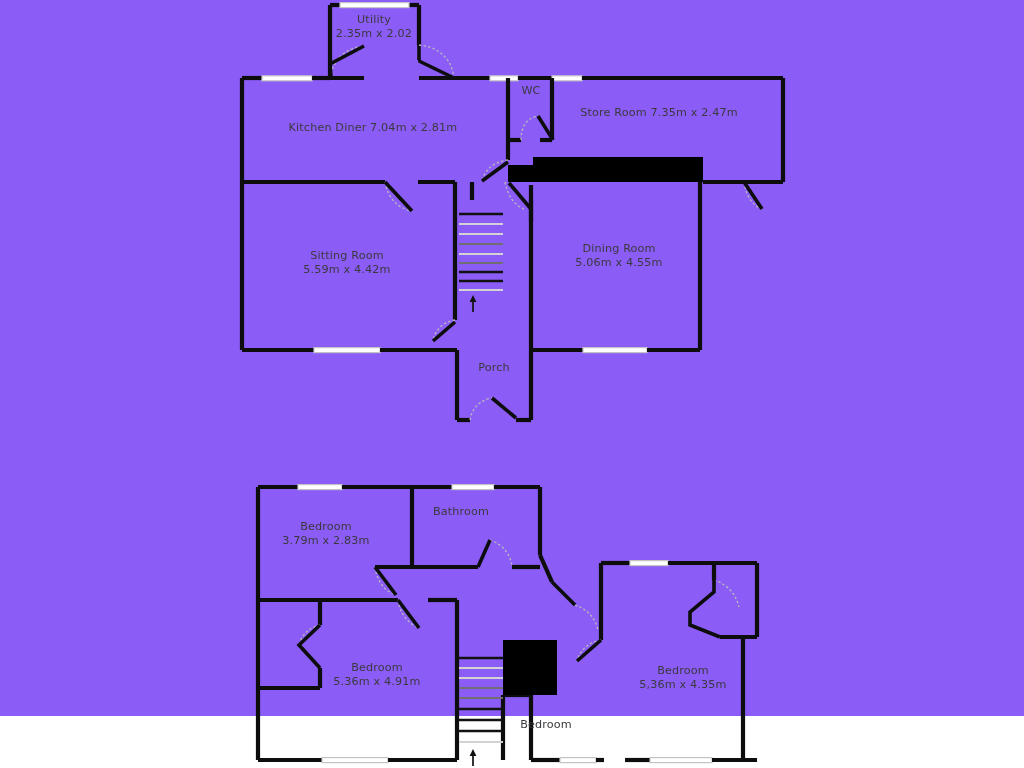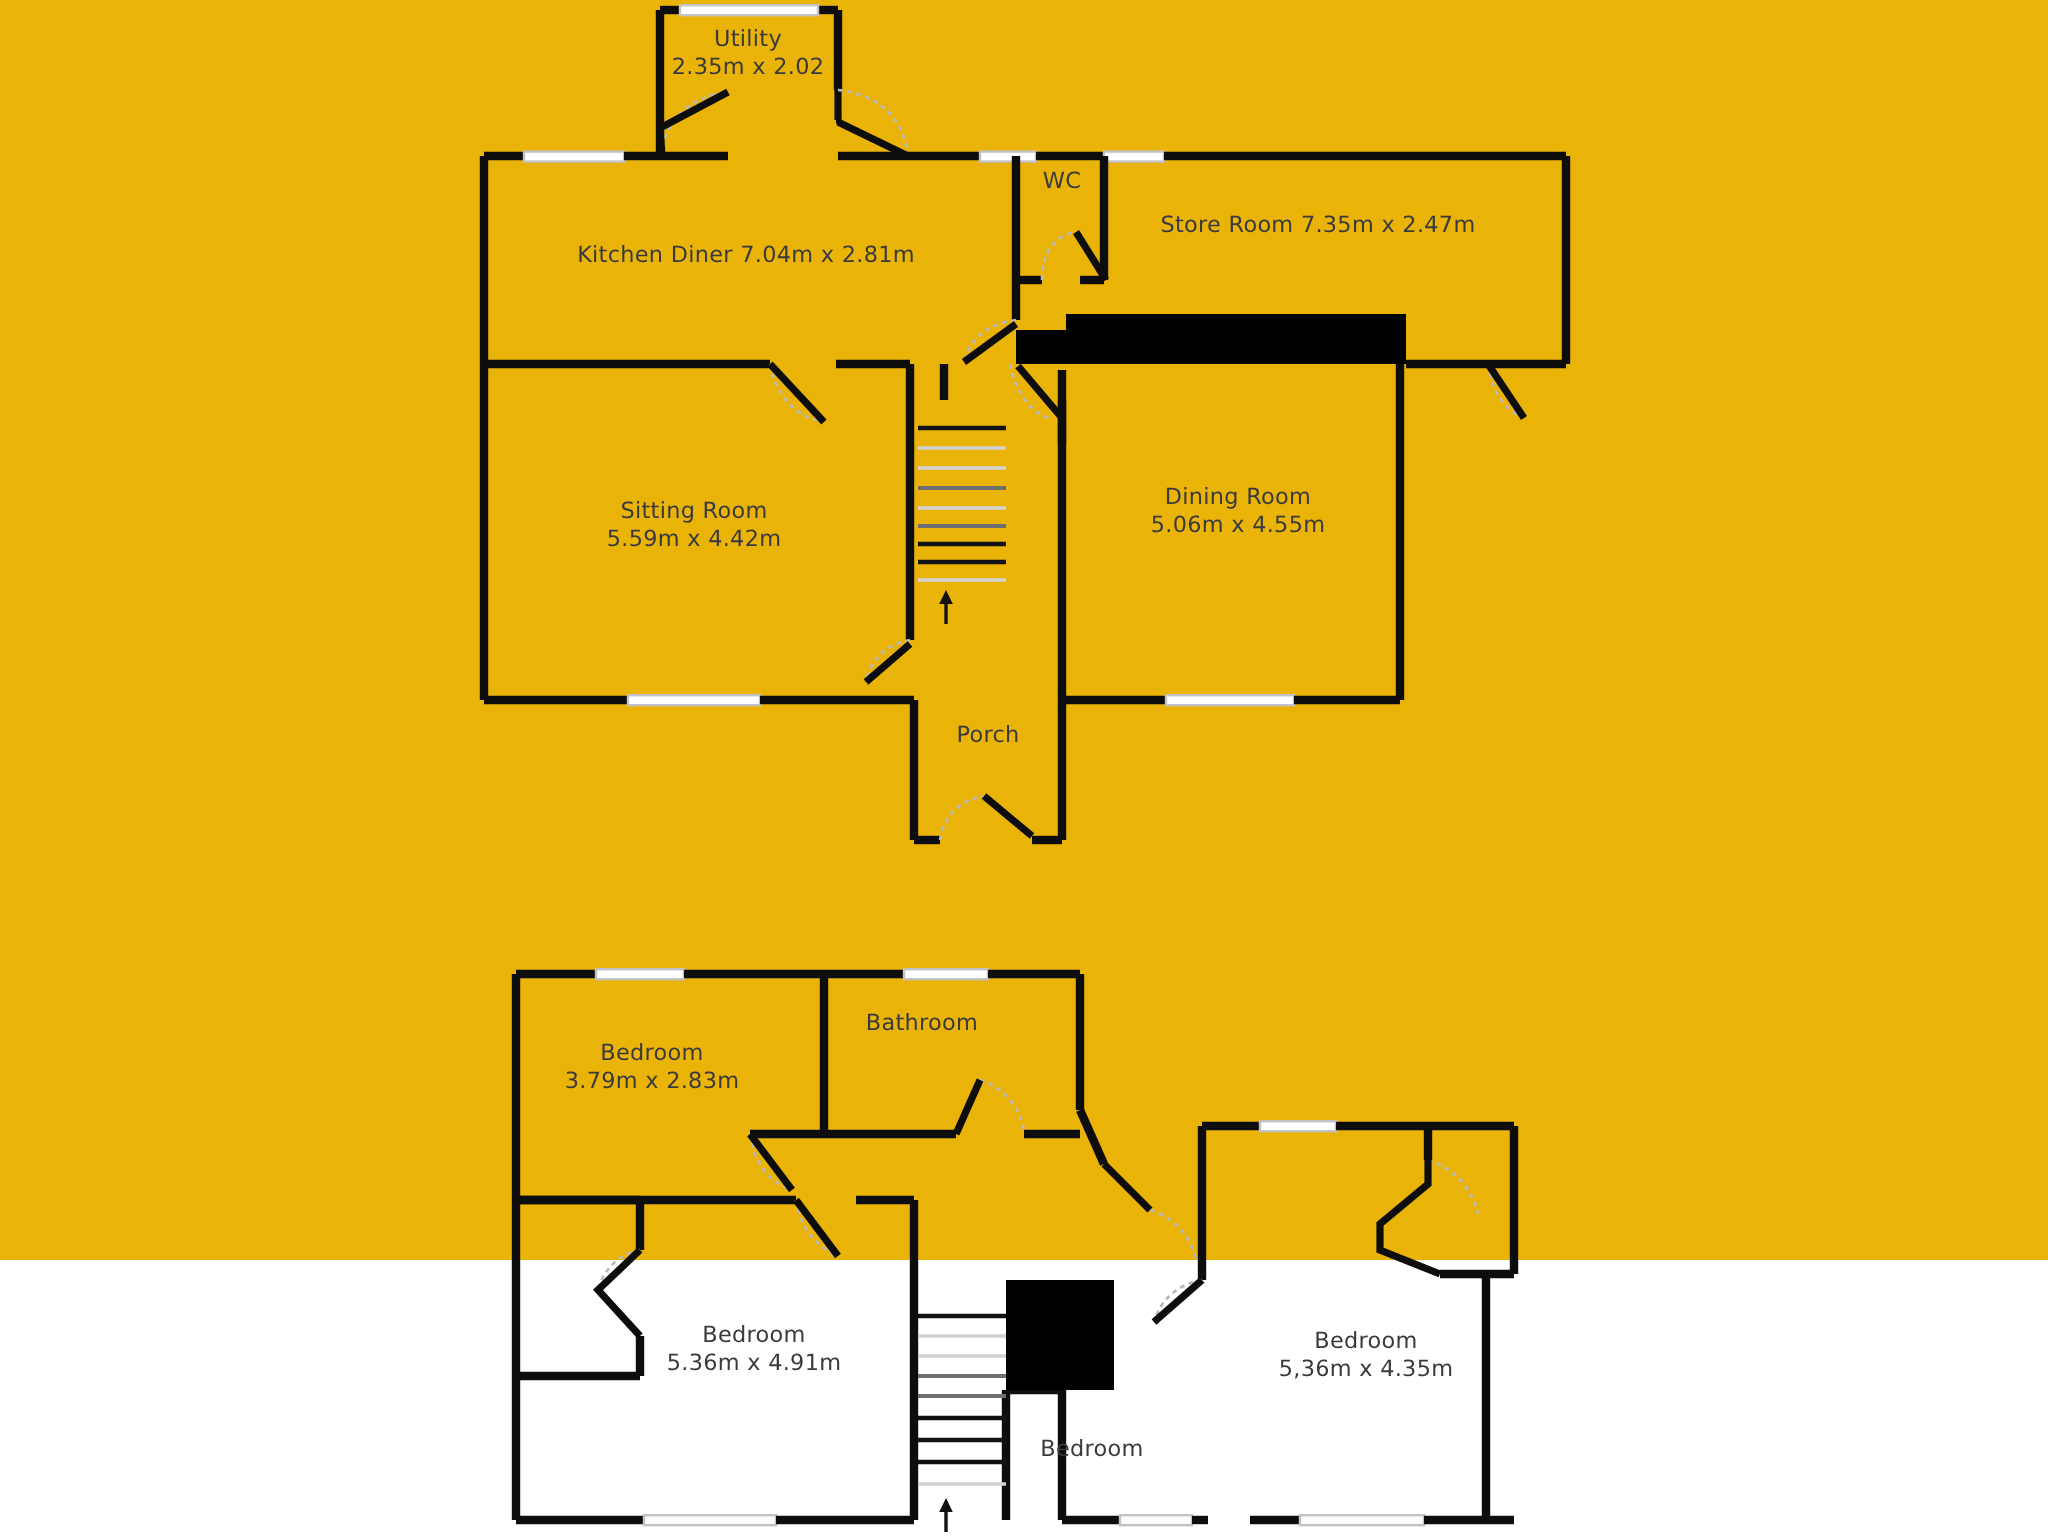--- a/index.html
+++ b/index.html
@@ -10,22 +10,22 @@
   }
   body {
     width: 1024px;
     height: 768px;
     font-family: "DejaVu Sans", sans-serif;
     overflow: hidden;
   }
   #plan-root {
     position: relative;
     width: 1024px;
-    height: 630px;
-    background: #eab308;
+    height: 716px;
+    background: #8b5cf6;
   }
   svg#floorplan {
     display: block;
     width: 1024px;
     height: 768px;
   }
   .wall {
     stroke: #0d0d0d;
     stroke-width: 4.2;
     stroke-linecap: butt;

